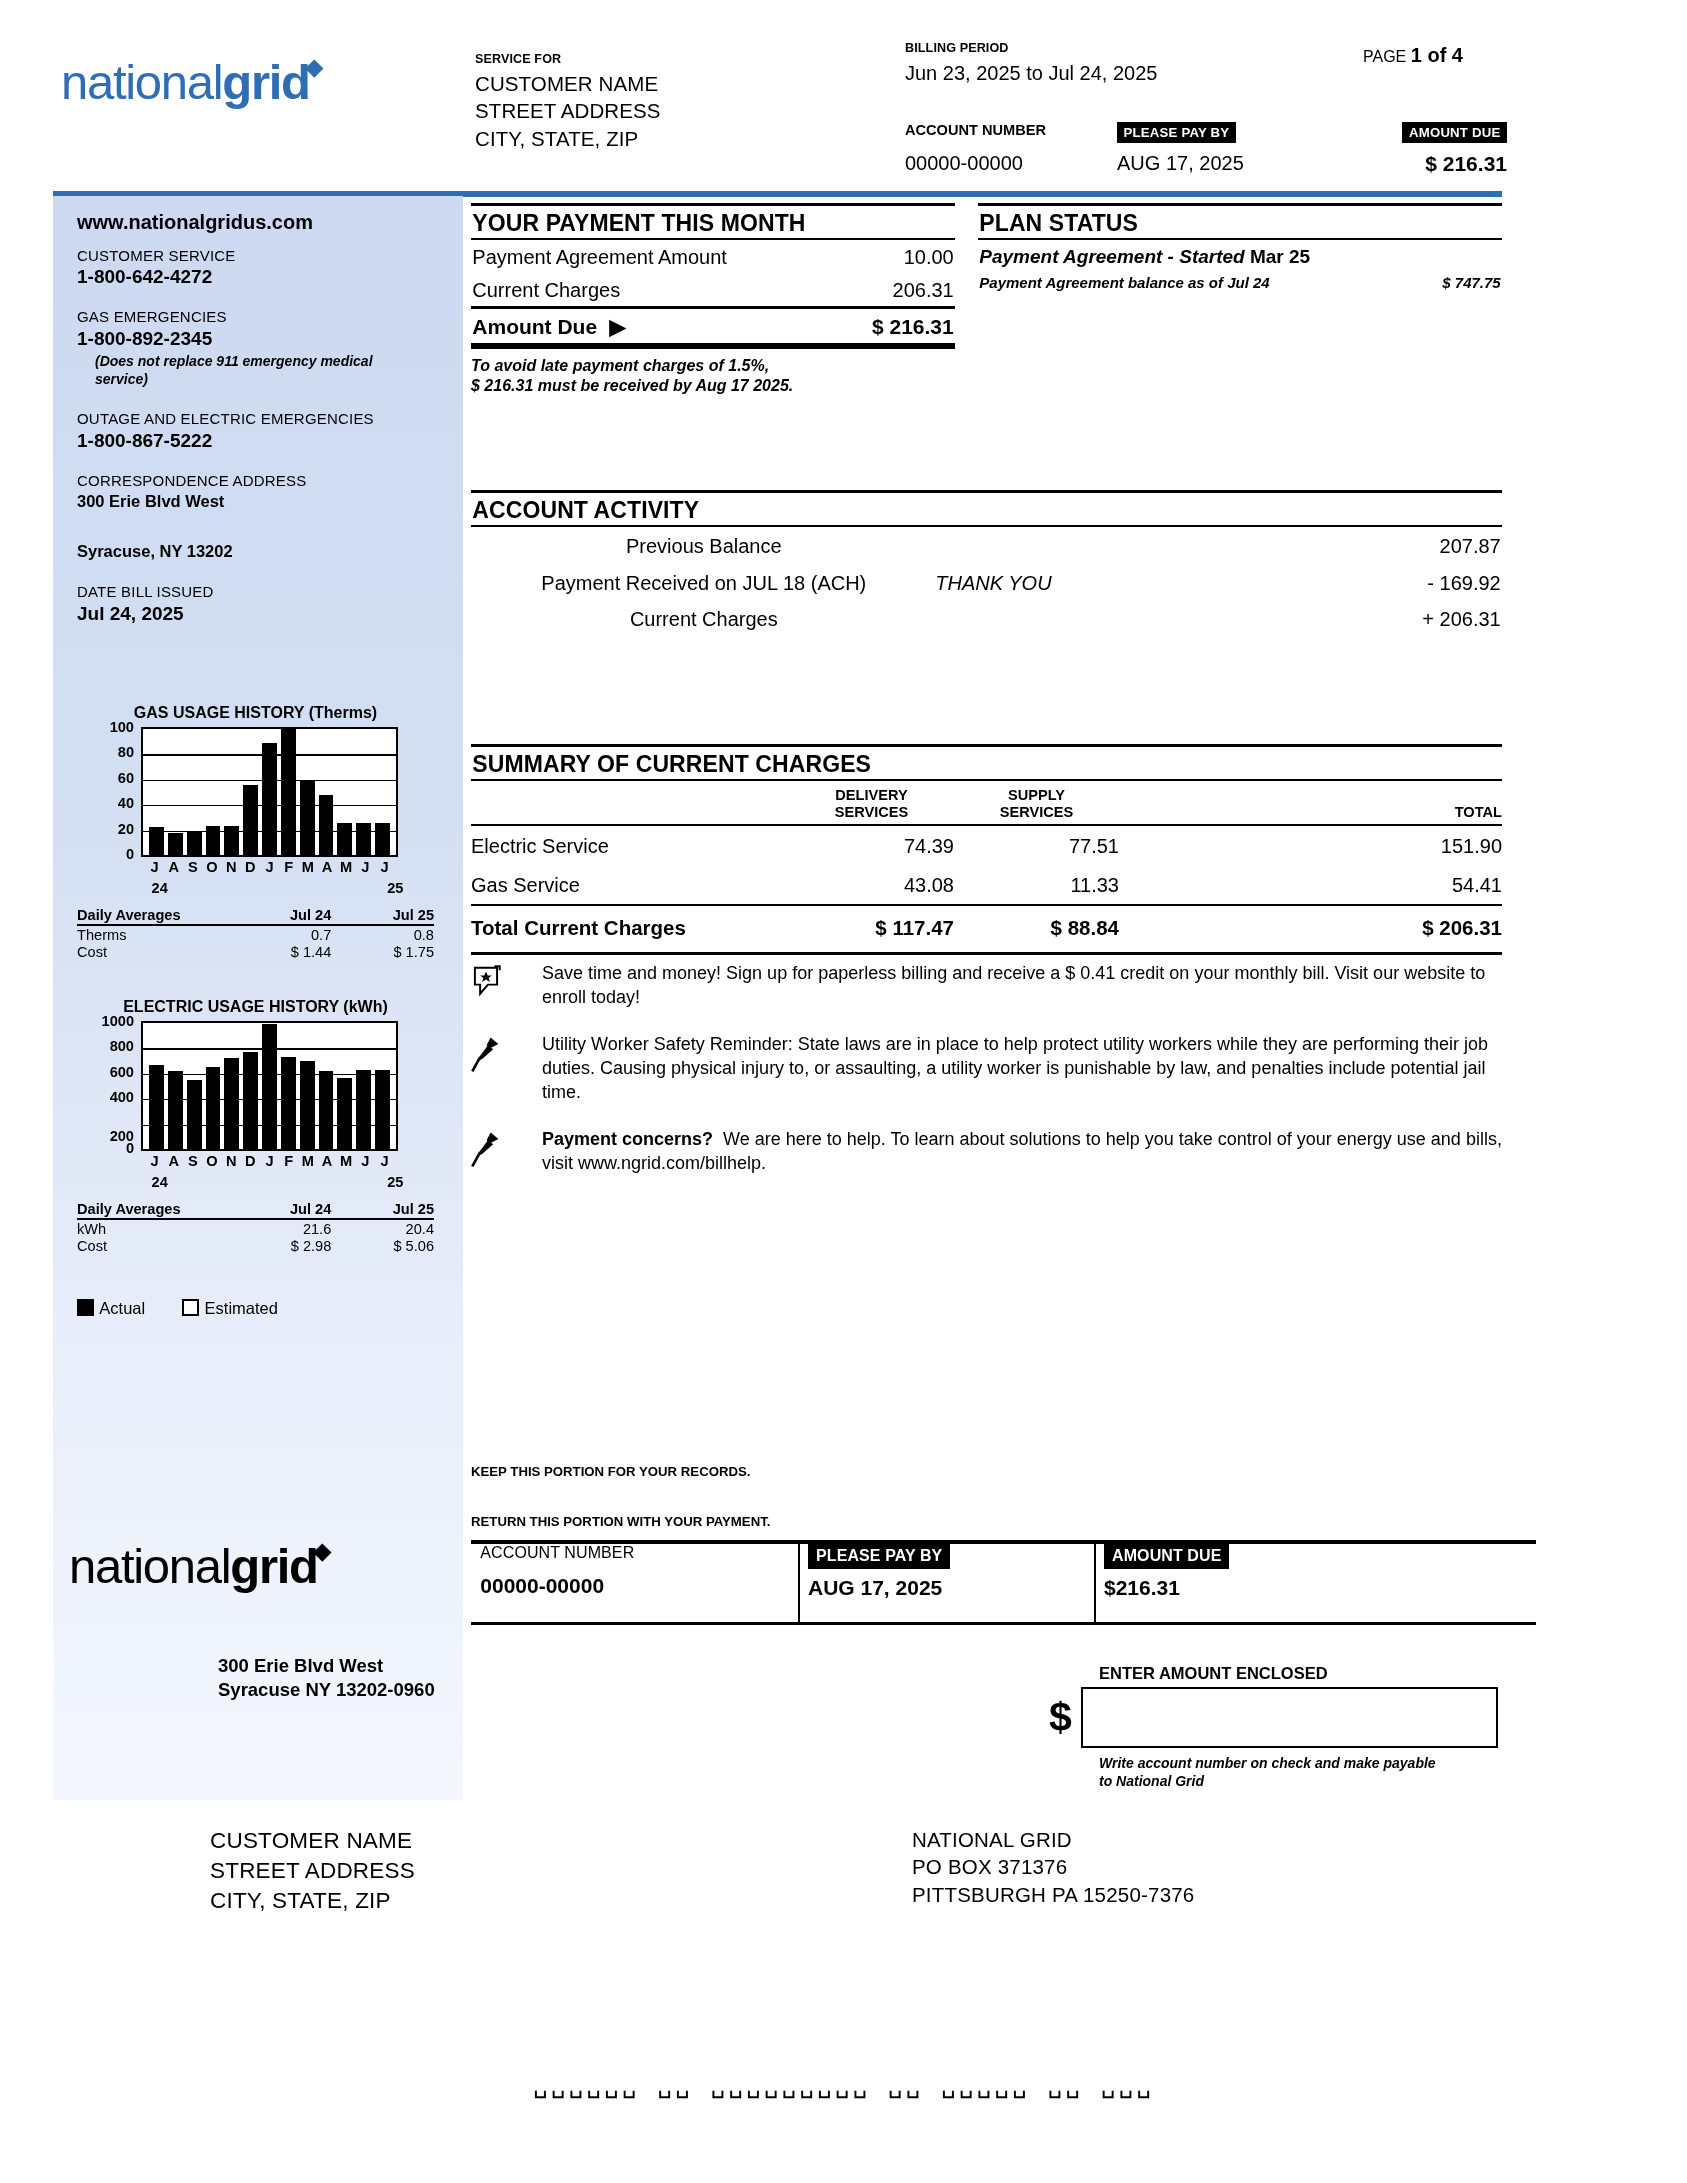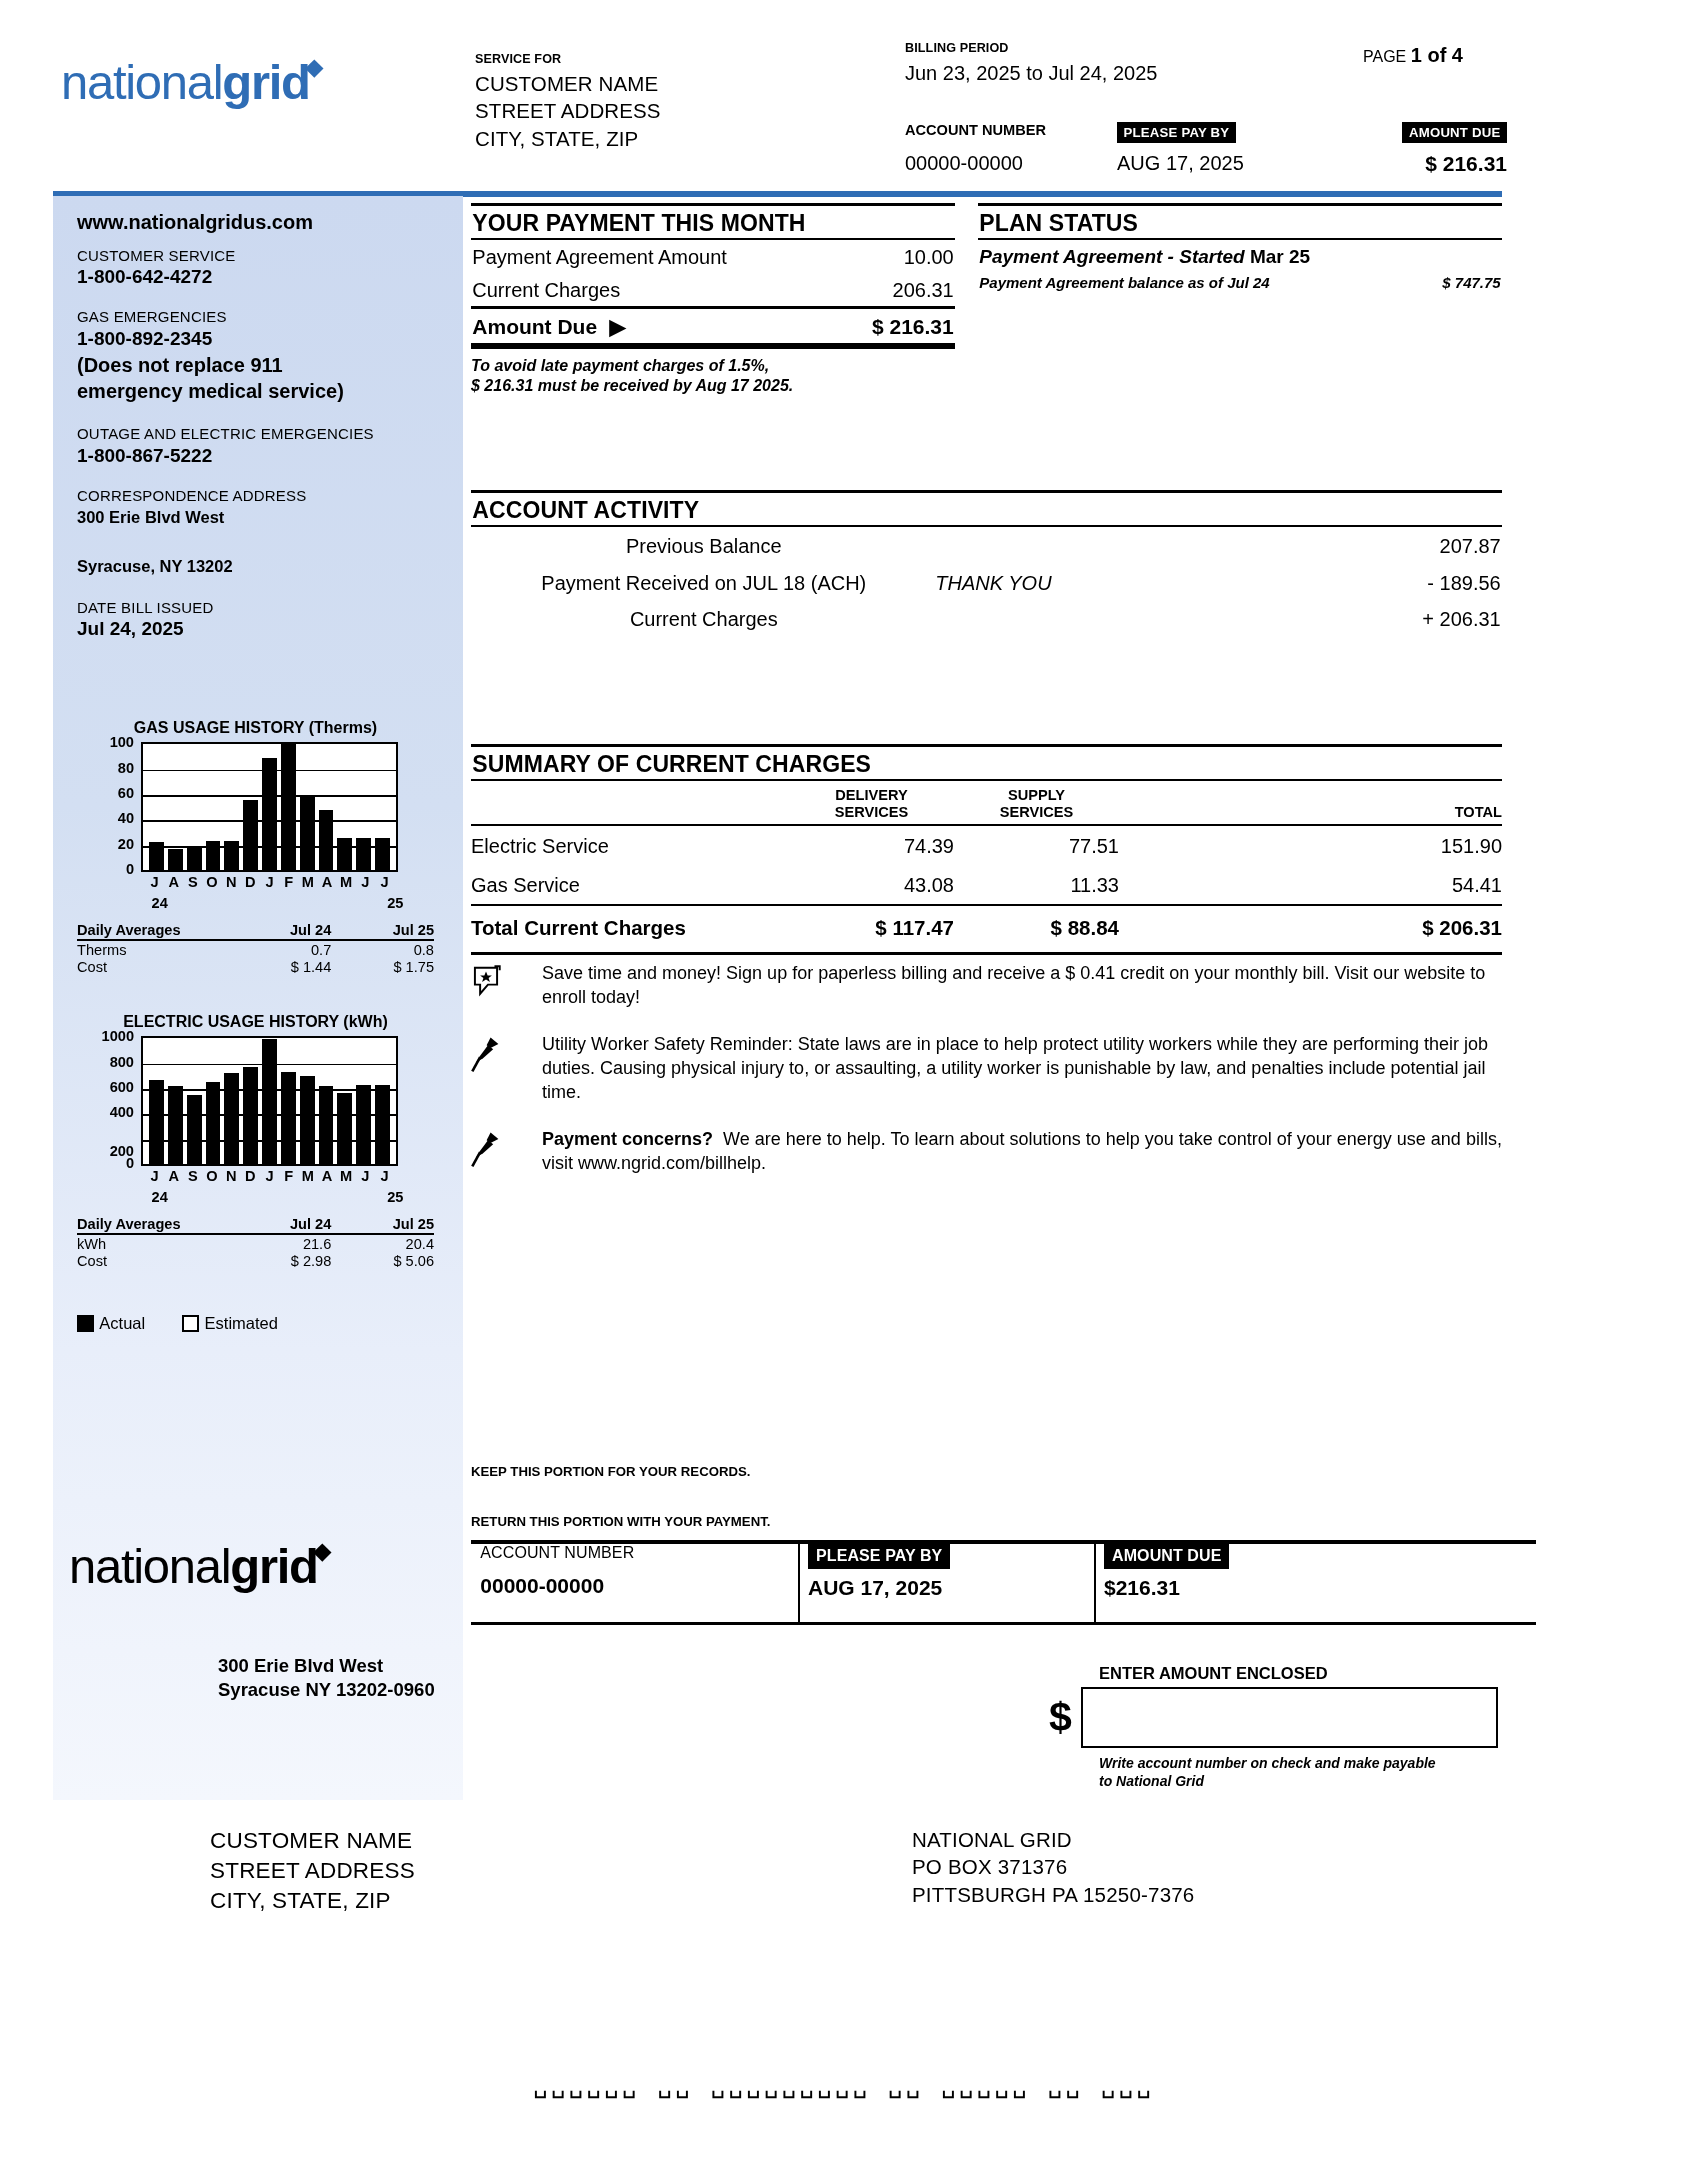--- a/index.html
+++ b/index.html
@@ -43,21 +43,21 @@
 
   
   .sidebar {
     position: absolute; left: 53px; top: 196px; width: 410px; height: 1604px;
     background: linear-gradient(180deg,#ccd9f0 0%, #d3dff2 38%, #e8eefa 72%, #f4f7fd 100%);
   }
   .sb-inner { padding: 14.6px 0 0 24px; }
   .sb-web { font-size: 20px; font-weight: 700; }
   .sb-cap { font-size: 15px; font-weight: 400; letter-spacing: 0.2px; margin-top: 13.2px; }
   .sb-num { font-size: 19px; font-weight: 700; margin-top: 2.6px; }
-  .sb-note { font-size: 20px; font-weight: 700; line-height: 1.28; margin-top: 3.3px; }
+  .sb-note { font-size: 14px; font-style: italic; font-weight: 700; line-height: 1.28; margin-top: 3.3px; margin-left: 18px; }
   .sb-bold { font-size: 16.5px; font-weight: 700; line-height: 1.3; margin-top: 28px; }
 
   
   .chart-block { margin-top: 17px; }
   .chart-title { font-size: 16px; font-weight: 700; text-align: center; width: 357px; }
   .chart-area { position: relative; width: 357px; height: 151px; margin-top: 5.3px; }
   .y-axis { position: absolute; left: 0; top: 0; width: 61px; height: 130px; }
   .y-tick { position: absolute; right: 4px; font-size: 14.6px; font-weight: 700; transform: translateY(-50%); }
   .plot {
     position: absolute; left: 64px; top: 0; width: 257px; height: 130px;
@@ -433,21 +433,21 @@
     <div class="sec-title" style="padding:4px 1.3px 1.3px;">ACCOUNT ACTIVITY</div>
     <div class="rule-med"></div>
     <div class="row">
       <span class="desc">Previous Balance</span>
       <span class="mid"></span>
       <span class="amt">207.87</span>
     </div>
     <div class="row">
       <span class="desc">Payment Received on JUL 18 (ACH)</span>
       <span class="mid">THANK YOU</span>
-      <span class="amt">- 189.56</span>
+      <span class="amt">- 169.92</span>
     </div>
     <div class="row">
       <span class="desc">Current Charges</span>
       <span class="mid"></span>
       <span class="amt">+ 206.31</span>
     </div>
   </div>
 
   <div class="summary">
     <div class="rule-med"></div>

